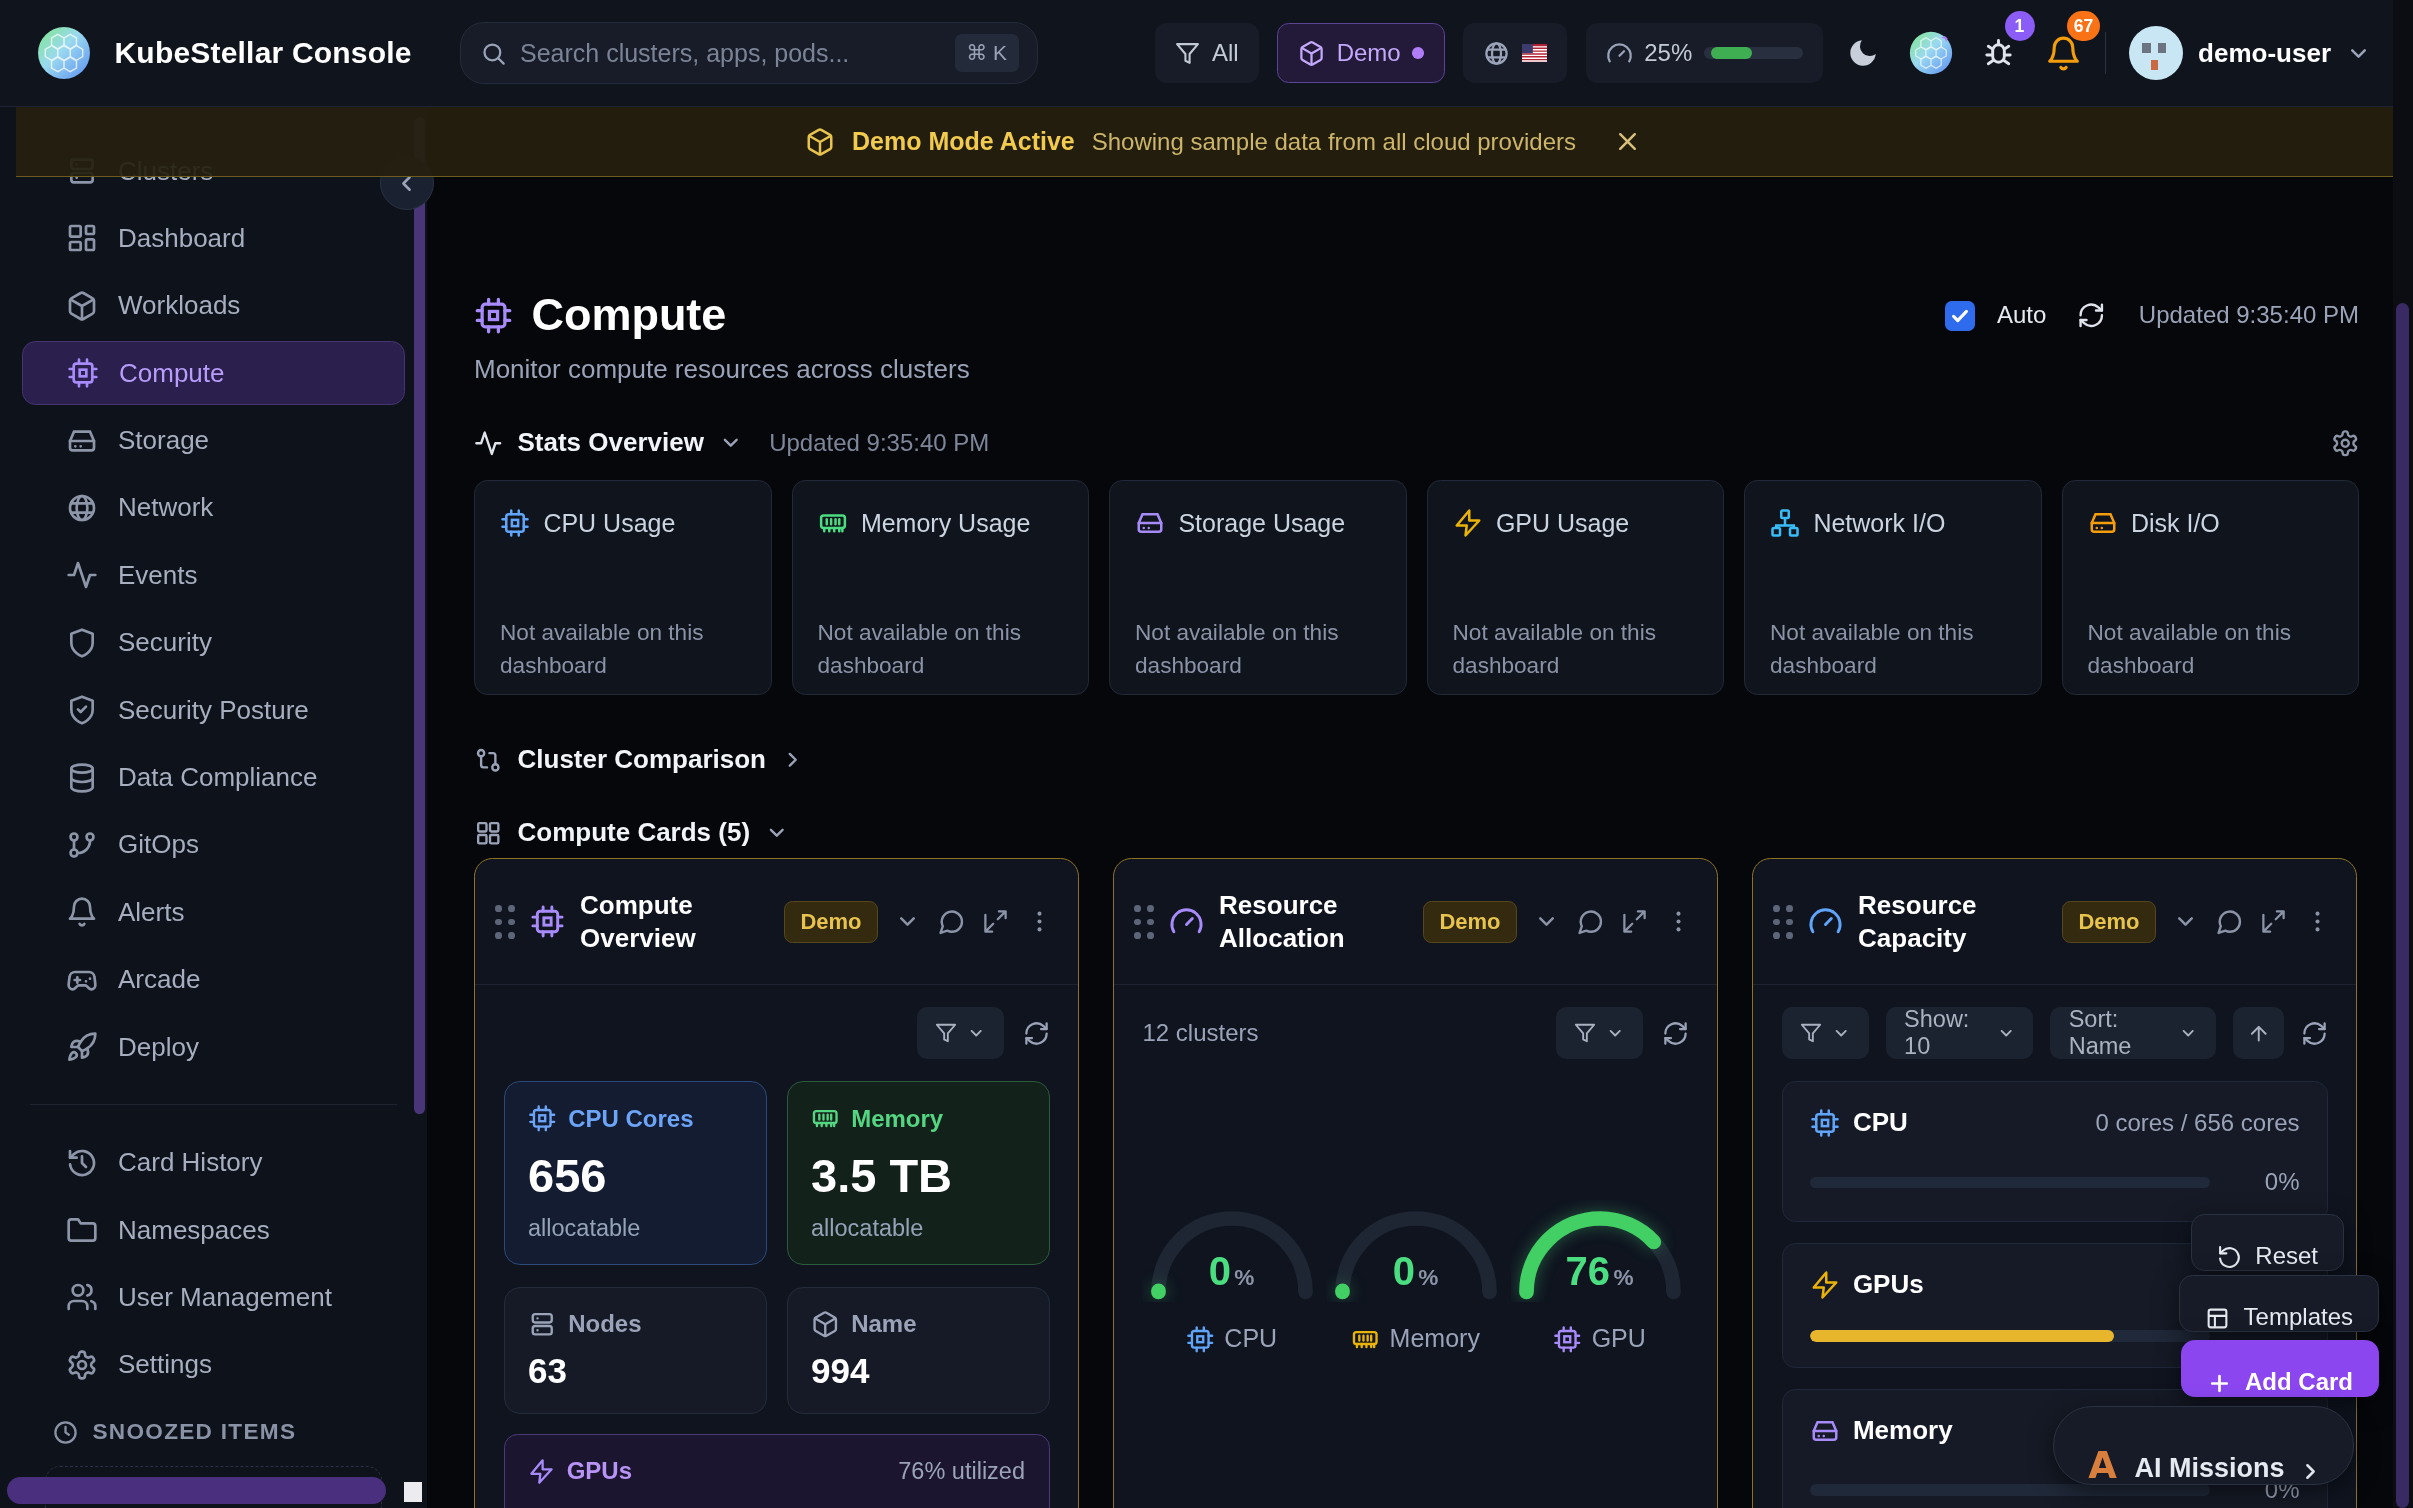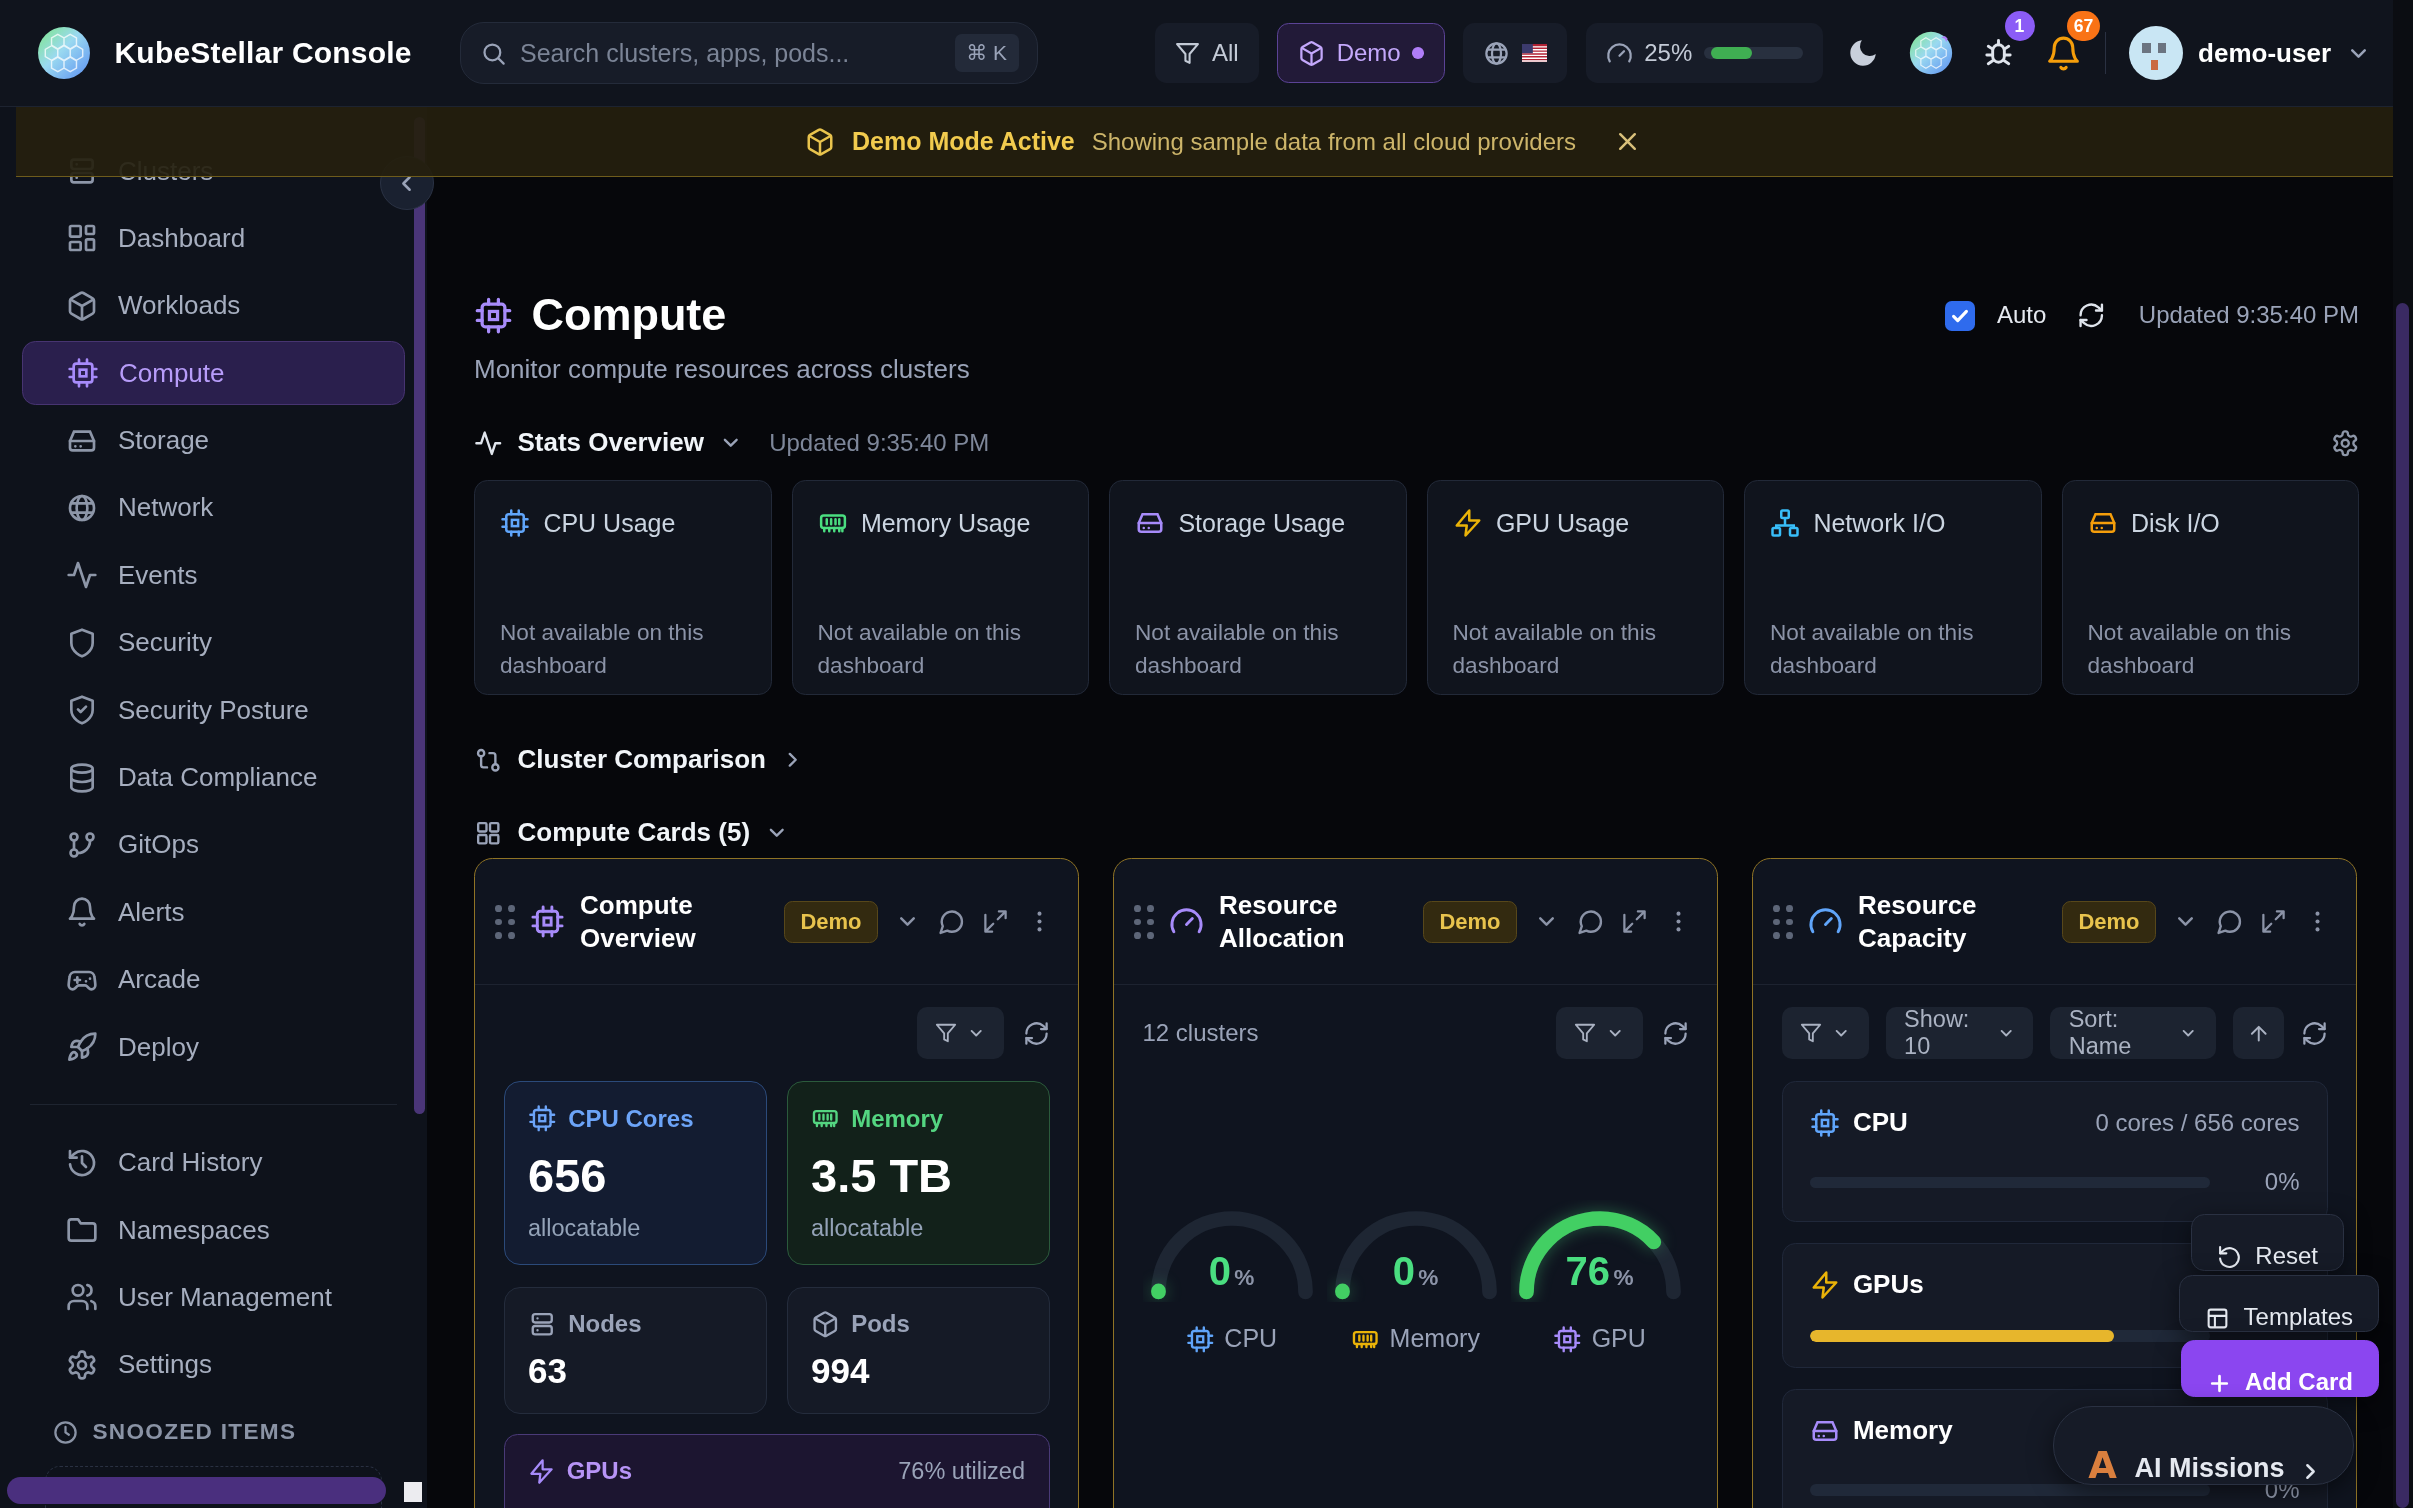--- a/index.html
+++ b/index.html
@@ -851,21 +851,21 @@
                   </svg>
                   <span>Nodes</span>
                 </div>
               <div class="mid">63</div>
             </div>
             <div class="tile graytile">
               <div class="lrow">
                   <svg class="ic" viewBox="0 0 34 34" width="28.5" height="28.5">
                     <use href="#i-box"></use>
                   </svg>
-                  <span>Pods</span>
+                  <span>Name</span>
                 </div>
               <div class="mid">994</div>
             </div>
           </div>
           <div class="gputile">
             <div class="lrow">
               <svg class="ic c-purple" width="27" height="27" viewBox="0 0 32 32">
                   <use href="#i-zap"></use>
                 </svg>
               <span>GPUs</span>

